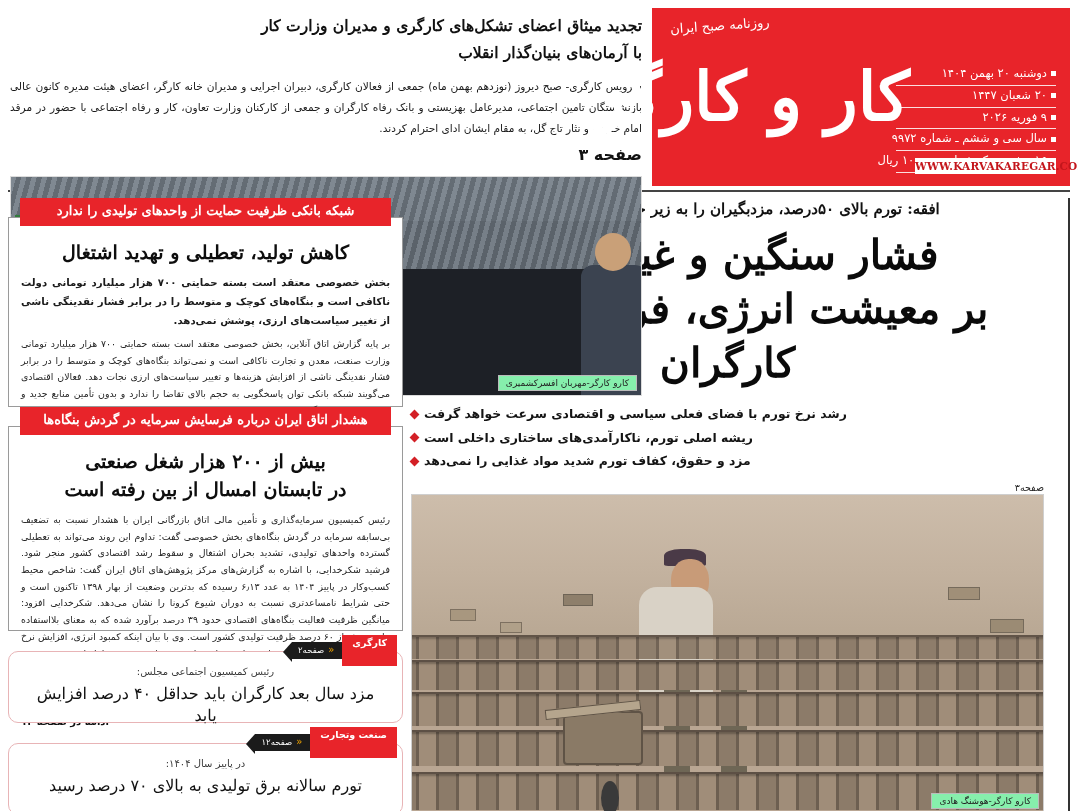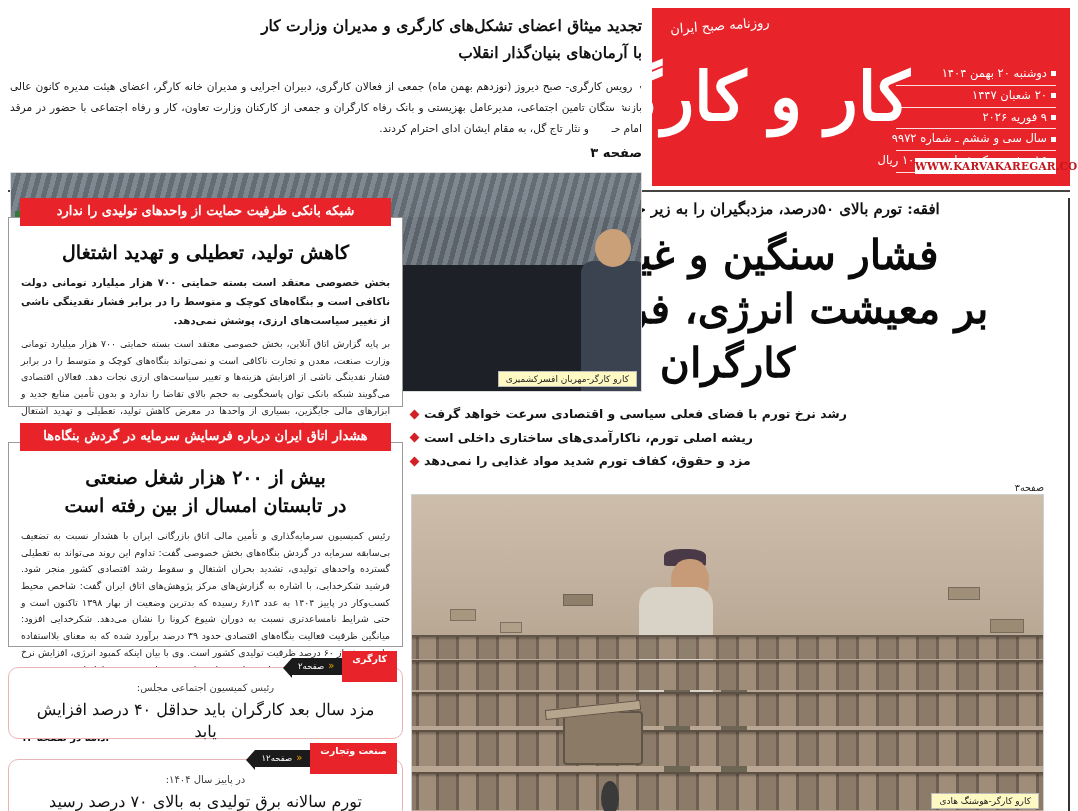--- a/index.html
+++ b/index.html
@@ -119,35 +119,35 @@
     margin-bottom: 10px;
   }
   .top-lead-body {
     font-size: 10.6px;
     line-height: 1.95;
     text-align: justify;
     color: #1a1a1a;
   }
   .top-lead-page {
     margin-top: 7px;
-    font-size: 13px;
+    font-size: 16px;
     font-weight: bold;
     text-align: right;
   }
   .top-photo {
     flex: 0 0 220px;
     position: relative;
     height: 160px;
     overflow: hidden;
     border: 1px solid #dcdcdc;
   }
   .photo-caption {
     position: absolute;
     bottom: 4px; right: 4px;
-    background: #fef9c3;
+    background: #86efac;
     border: 1px solid #bbb;
     font-size: 9px;
     padding: 2px 7px;
     color: #222;
     direction: rtl;
     white-space: nowrap;
   }
 
   .rule-full {
     width: 1062px; margin: 4px auto 0 auto;
@@ -525,21 +525,21 @@
     <div class="col-left">
 
       <div class="redbanner">شبکه بانکی ظرفیت حمایت از واحدهای تولیدی را ندارد</div>
       <div class="artbox a1">
         <div class="art-head">کاهش تولید، تعطیلی و تهدید اشتغال</div>
         <div class="art-lead">بخش خصوصی معتقد است بسته حمایتی ۷۰۰ هزار میلیارد تومانی دولت ناکافی است و بنگاه‌های کوچک و متوسط را در برابر فشار نقدینگی ناشی از تغییر سیاست‌های ارزی، پوشش نمی‌دهد.</div>
         <div class="art-body">بر پایه گزارش اتاق آنلاین، بخش خصوصی معتقد است بسته حمایتی ۷۰۰ هزار میلیارد تومانی وزارت صنعت، معدن و تجارت ناکافی است و نمی‌تواند بنگاه‌های کوچک و متوسط را در برابر فشار نقدینگی ناشی از افزایش هزینه‌ها و تغییر سیاست‌های ارزی نجات دهد. فعالان اقتصادی می‌گویند شبکه بانکی توان پاسخگویی به حجم بالای تقاضا را ندارد و بدون تأمین منابع جدید و ابزارهای مالی جایگزین، بسیاری از واحدها در معرض کاهش تولید، تعطیلی و تهدید اشتغال خواهند بود. بخش بزرگی از فعالان بخش خصوصی نسبت به بسته حمایتی ۷۰۰ هزار میلیارد تومانی وزارت صنعت، معدن و تجارت که برای کمک به شرکت‌های کوچک و متوسط طراحی شده است، خوش‌بین نیستند. به گفته آنها، این بسته در ابعاد فعلی قادر نیست نیاز واقعی بنگاه‌ها به سرمایه در گردش را تأمین کند، زیرا فشار ناشی از تغییر سیاست‌های ارزی و افزایش هزینه‌های تولید بسیار فراتر از آن است که با این رقم جبران شود.</div>
         <div class="cont">ادامه در صفحه ۴</div>
       </div>
 
-      <div class="redbanner" style="margin-top:16px;">هشدار اتاق ایران درباره فرسایش سرمایه در گردش بنگاه‌ها</div>
+      <div class="redbanner" style="">هشدار اتاق ایران درباره فرسایش سرمایه در گردش بنگاه‌ها</div>
       <div class="artbox a2">
         <div class="art-head">
           <div>بیش از ۲۰۰ هزار شغل صنعتی</div>
           <div>در تابستان امسال از بین رفته است</div>
         </div>
         <div class="art-body">رئیس کمیسیون سرمایه‌گذاری و تأمین مالی اتاق بازرگانی ایران با هشدار نسبت به تضعیف بی‌سابقه سرمایه در گردش بنگاه‌های بخش خصوصی گفت: تداوم این روند می‌تواند به تعطیلی گسترده واحدهای تولیدی، تشدید بحران اشتغال و سقوط رشد اقتصادی کشور منجر شود. فرشید شکرخدایی، با اشاره به گزارش‌های مرکز پژوهش‌های اتاق ایران گفت: شاخص محیط کسب‌وکار در پاییز ۱۴۰۴ به عدد ۶٫۱۳ رسیده که بدترین وضعیت از بهار ۱۳۹۸ تاکنون است و حتی شرایط نامساعدتری نسبت به دوران شیوع کرونا را نشان می‌دهد. شکرخدایی افزود: میانگین ظرفیت فعالیت بنگاه‌های اقتصادی حدود ۳۹ درصد برآورد شده که به معنای بلااستفاده ماندن بیش از ۶۰ درصد ظرفیت تولیدی کشور است. وی با بیان اینکه کمبود انرژی، افزایش نرخ مشکلات ساختاری و کاهش تجارت خارجی ناشی از تحریم‌ها مهم‌ترین عوامل این وضعیت بوده است، گفت: طبق آمارهای رسمی بیش از ۲۰۰ هزار واحدهای صنعتی مستقر در شهرک‌های صنعتی کشور غیرفعال یا نیمه‌فعال شده‌اند و هشدارها درباره ناتوانی حدود ۵۰ درصد بنگاه‌های کوچک در تداوم فعالیت جدی است.</div>
         <div class="cont">ادامه در صفحه ۱۳</div>
       </div>
 
       <div class="smallbox-wrap">

